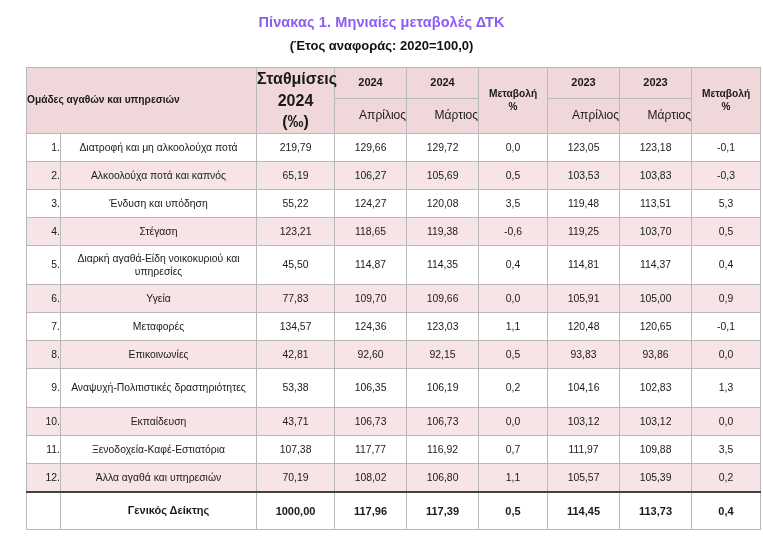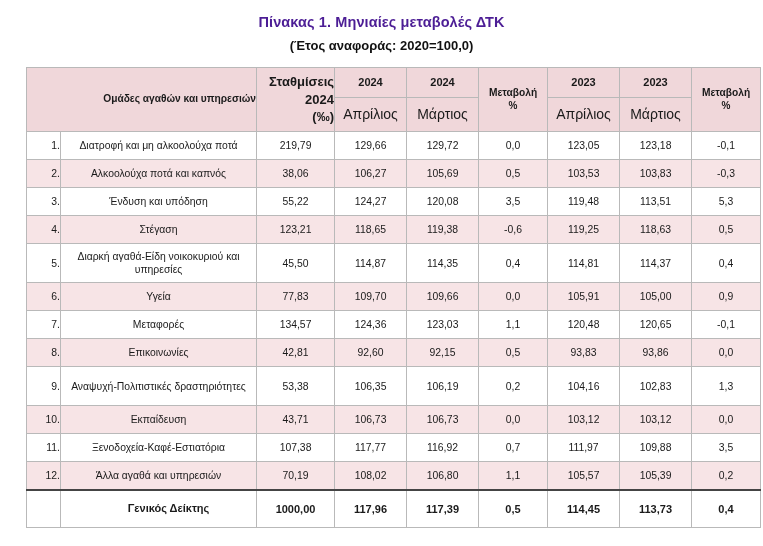--- a/index.html
+++ b/index.html
@@ -22,21 +22,21 @@
     padding: 0;
   }
   .title-block {
     text-align: center;
     padding-top: 14px;
   }
   .title-main {
     font-size: 14.5px;
     font-weight: bold;
     letter-spacing: 0.1px;
-    color: #4c1d95;
+    color: #8b5cf6;
   }
   .title-sub {
     font-size: 13px;
     font-weight: bold;
     margin-top: 8px;
     color: #111;
   }
   .table-wrap {
     margin: 14px 26px 0 26px;
   }
@@ -54,43 +54,43 @@
   thead th {
     background: #f0d7da;
     font-size: 10.2px;
     font-weight: bold;
     color: #1a1a1a;
     text-align: center;
     line-height: 1.25;
   }
   th.hdr-group {
     height: 62px;
-    text-align: right;
+    text-align: left;
     padding: 0 6px;
   }
   th.hdr-year {
     height: 29px;
     font-size: 11px;
     border-bottom: none;
   }
   th.hdr-month {
     height: 33px;
-    font-size: 14px;
+    font-size: 12px;
     font-weight: normal;
     border-top: none;
+    text-align: right;
   }
   th.hdr-tall {
     height: 62px;
     font-size: 10.2px;
   }
   th.hdr-weight {
     height: 62px;
-    font-size: 13px;
+    font-size: 16px;
     line-height: 1.35;
-    text-align: right;
   }
   .pct-small {
     display: block;
     font-size: 10px;
     font-weight: bold;
   }
   
   tbody td {
     height: 27px;
     font-size: 10.4px;
@@ -197,21 +197,21 @@
           <td class="val">129,72</td>
           <td class="val">0,0</td>
           <td class="val">123,05</td>
           <td class="val">123,18</td>
           <td class="val">-0,1</td>
         </tr>
 
         <tr class="shade">
           <td class="num-col">2.</td>
           <td class="label-col">Αλκοολούχα ποτά και καπνός</td>
-          <td class="val">38,06</td>
+          <td class="val">65,19</td>
           <td class="val">106,27</td>
           <td class="val">105,69</td>
           <td class="val">0,5</td>
           <td class="val">103,53</td>
           <td class="val">103,83</td>
           <td class="val">-0,3</td>
         </tr>
 
         <tr class="plain">
           <td class="num-col">3.</td>
@@ -226,21 +226,21 @@
         </tr>
 
         <tr class="shade">
           <td class="num-col">4.</td>
           <td class="label-col">Στέγαση</td>
           <td class="val">123,21</td>
           <td class="val">118,65</td>
           <td class="val">119,38</td>
           <td class="val">-0,6</td>
           <td class="val">119,25</td>
-          <td class="val">118,63</td>
+          <td class="val">103,70</td>
           <td class="val">0,5</td>
         </tr>
 
         <tr class="plain tall">
           <td class="num-col">5.</td>
           <td class="label-col">Διαρκή αγαθά-Είδη νοικοκυριού και υπηρεσίες</td>
           <td class="val">45,50</td>
           <td class="val">114,87</td>
           <td class="val">114,35</td>
           <td class="val">0,4</td>

